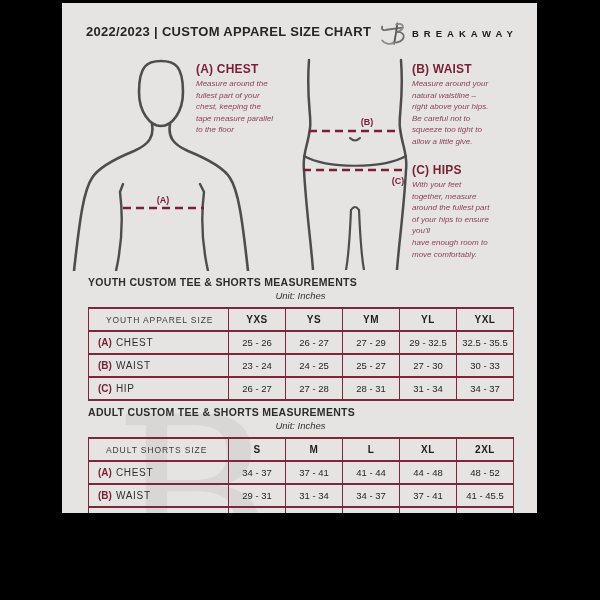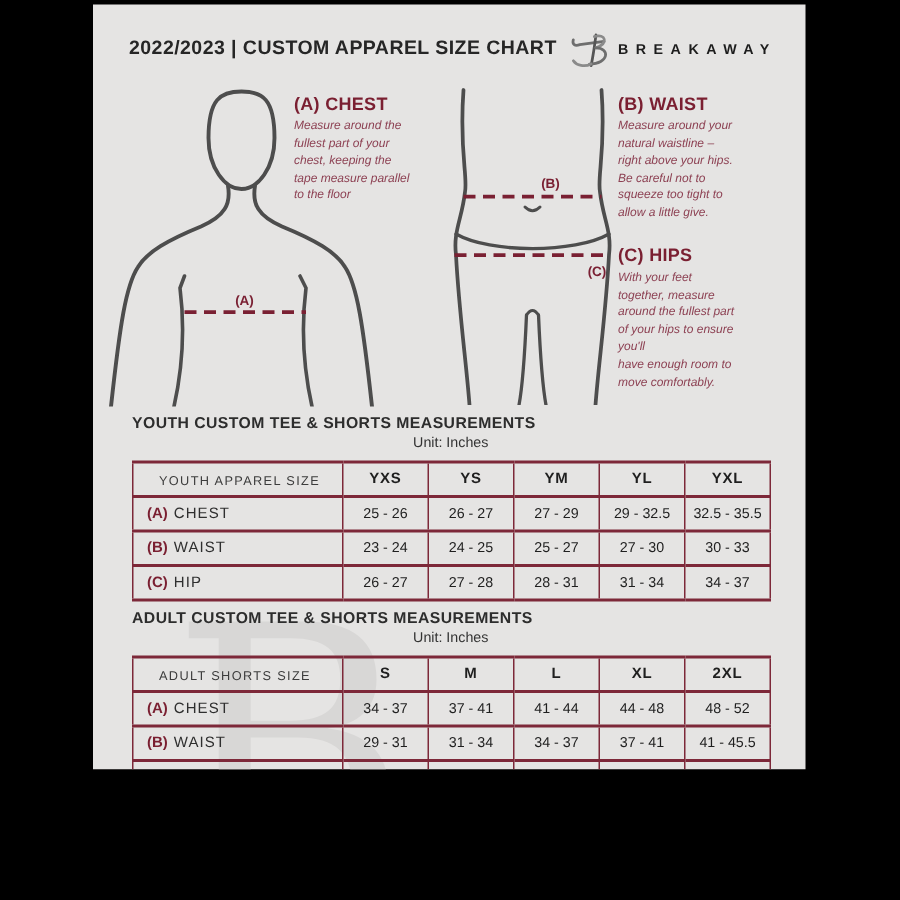--- a/index.html
+++ b/index.html
@@ -24,21 +24,21 @@
   .mb-chest { left:134px; top:59px; width:98px; }
   .mb-waist { left:350px; top:59px; width:110px; }
   .mb-hips  { left:350px; top:160px; width:110px; }
   .mhead { font-size:12px; font-weight:bold; color:#7a1f31; letter-spacing:0.2px; }
   .mtext { margin-top:2px; font-size:8px; font-style:italic; color:#8d4153;
            line-height:1.45; white-space:pre-line; }
 
   
   .tbl-title { position:absolute; left:26px; width:425px; text-align:left; font-weight:bold;
                font-size:10.5px; color:#2d2d2d; letter-spacing:0.3px; z-index:1; }
-  .tbl-unit  { position:absolute; left:26px; width:425px; text-align:center; 
+  .tbl-unit  { position:absolute; left:26px; width:425px; text-align:center; font-style:italic;
                font-size:9.5px; color:#333; z-index:1; }
   .t-youth-title { top:273px; } .t-youth-unit { top:287px; }
   .t-adult-title { top:403px; } .t-adult-unit { top:417px; }
 
   
   .size-table { position:absolute; left:26px; width:425px; border-collapse:collapse;
                 table-layout:fixed; z-index:1; }
   .tb-youth { top:304px; } .tb-adult { top:434px; }
   .size-table th, .size-table td { border:1px solid #7d2839; border-top-width:2px;
         border-bottom-width:2px; height:21px; padding:0 2px; text-align:center;

